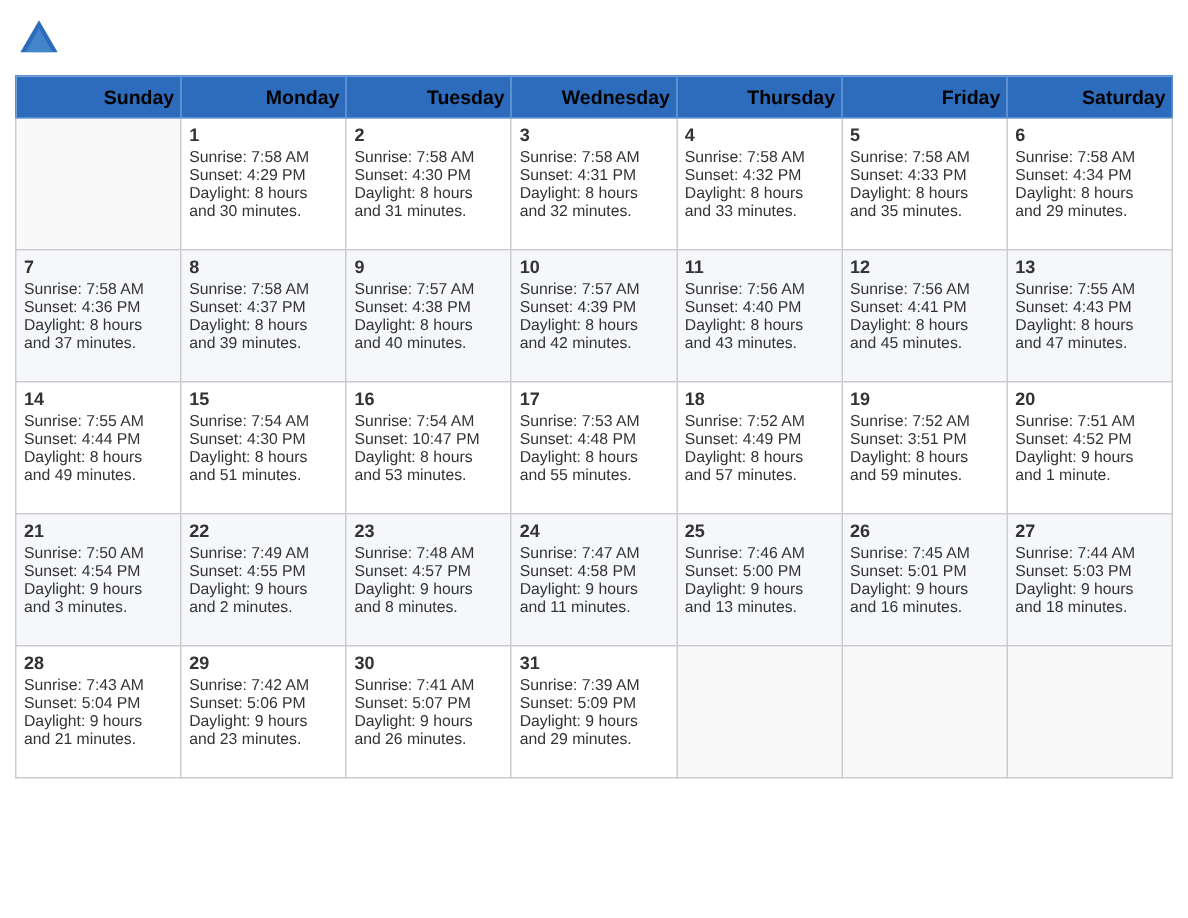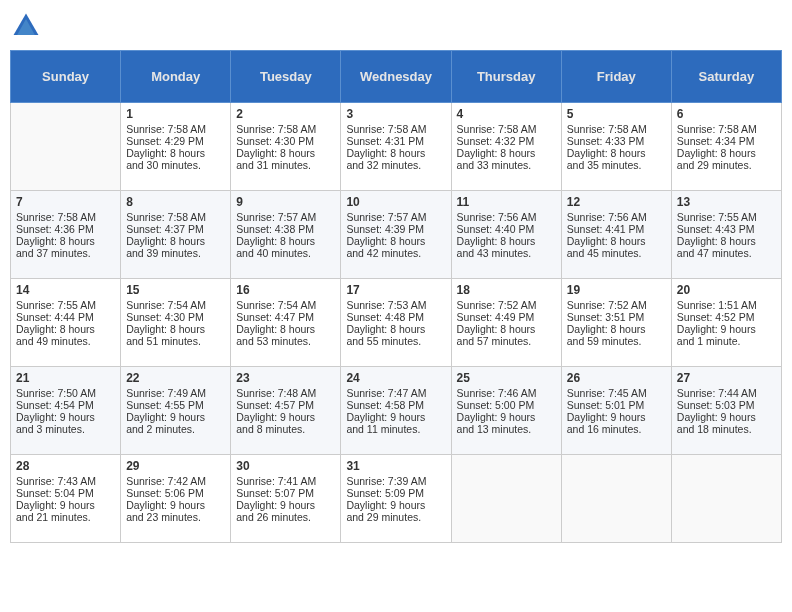--- a/index.html
+++ b/index.html
@@ -47,25 +47,25 @@
       font-size: 15px;
       color: #555;
     }
     table {
       width: 100%;
       border-collapse: collapse;
       table-layout: fixed;
     }
     thead th {
       background-color: #2d6bbd;
-      color: #e5e5e5;
+      color: #000000;
       font-size: 13px;
       font-weight: bold;
-      padding: 18px 4px;
-      text-align: center;
+      padding: 6px 4px;
+      text-align: right;
       border: 1px solid #5a8fd0;
     }
     tbody td {
       border: 1px solid #ccc;
       vertical-align: top;
       padding: 4px 5px;
       font-size: 10.5px;
       color: #333;
       height: 88px;
       background: #fff;
@@ -224,21 +224,21 @@
         <td>
           <span class="day-num">15</span>
           <div>Sunrise: 7:54 AM</div>
           <div>Sunset: 4:30 PM</div>
           <div>Daylight: 8 hours</div>
           <div>and 51 minutes.</div>
         </td>
         <td>
           <span class="day-num">16</span>
           <div>Sunrise: 7:54 AM</div>
-          <div>Sunset: 4:47 PM</div>
+          <div>Sunset: 10:47 PM</div>
           <div>Daylight: 8 hours</div>
           <div>and 53 minutes.</div>
         </td>
         <td>
           <span class="day-num">17</span>
           <div>Sunrise: 7:53 AM</div>
           <div>Sunset: 4:48 PM</div>
           <div>Daylight: 8 hours</div>
           <div>and 55 minutes.</div>
         </td>
@@ -251,21 +251,21 @@
         </td>
         <td>
           <span class="day-num">19</span>
           <div>Sunrise: 7:52 AM</div>
           <div>Sunset: 3:51 PM</div>
           <div>Daylight: 8 hours</div>
           <div>and 59 minutes.</div>
         </td>
         <td>
           <span class="day-num">20</span>
-          <div>Sunrise: 1:51 AM</div>
+          <div>Sunrise: 7:51 AM</div>
           <div>Sunset: 4:52 PM</div>
           <div>Daylight: 9 hours</div>
           <div>and 1 minute.</div>
         </td>
       </tr>
       <tr>
         <td>
           <span class="day-num">21</span>
           <div>Sunrise: 7:50 AM</div>
           <div>Sunset: 4:54 PM</div>

